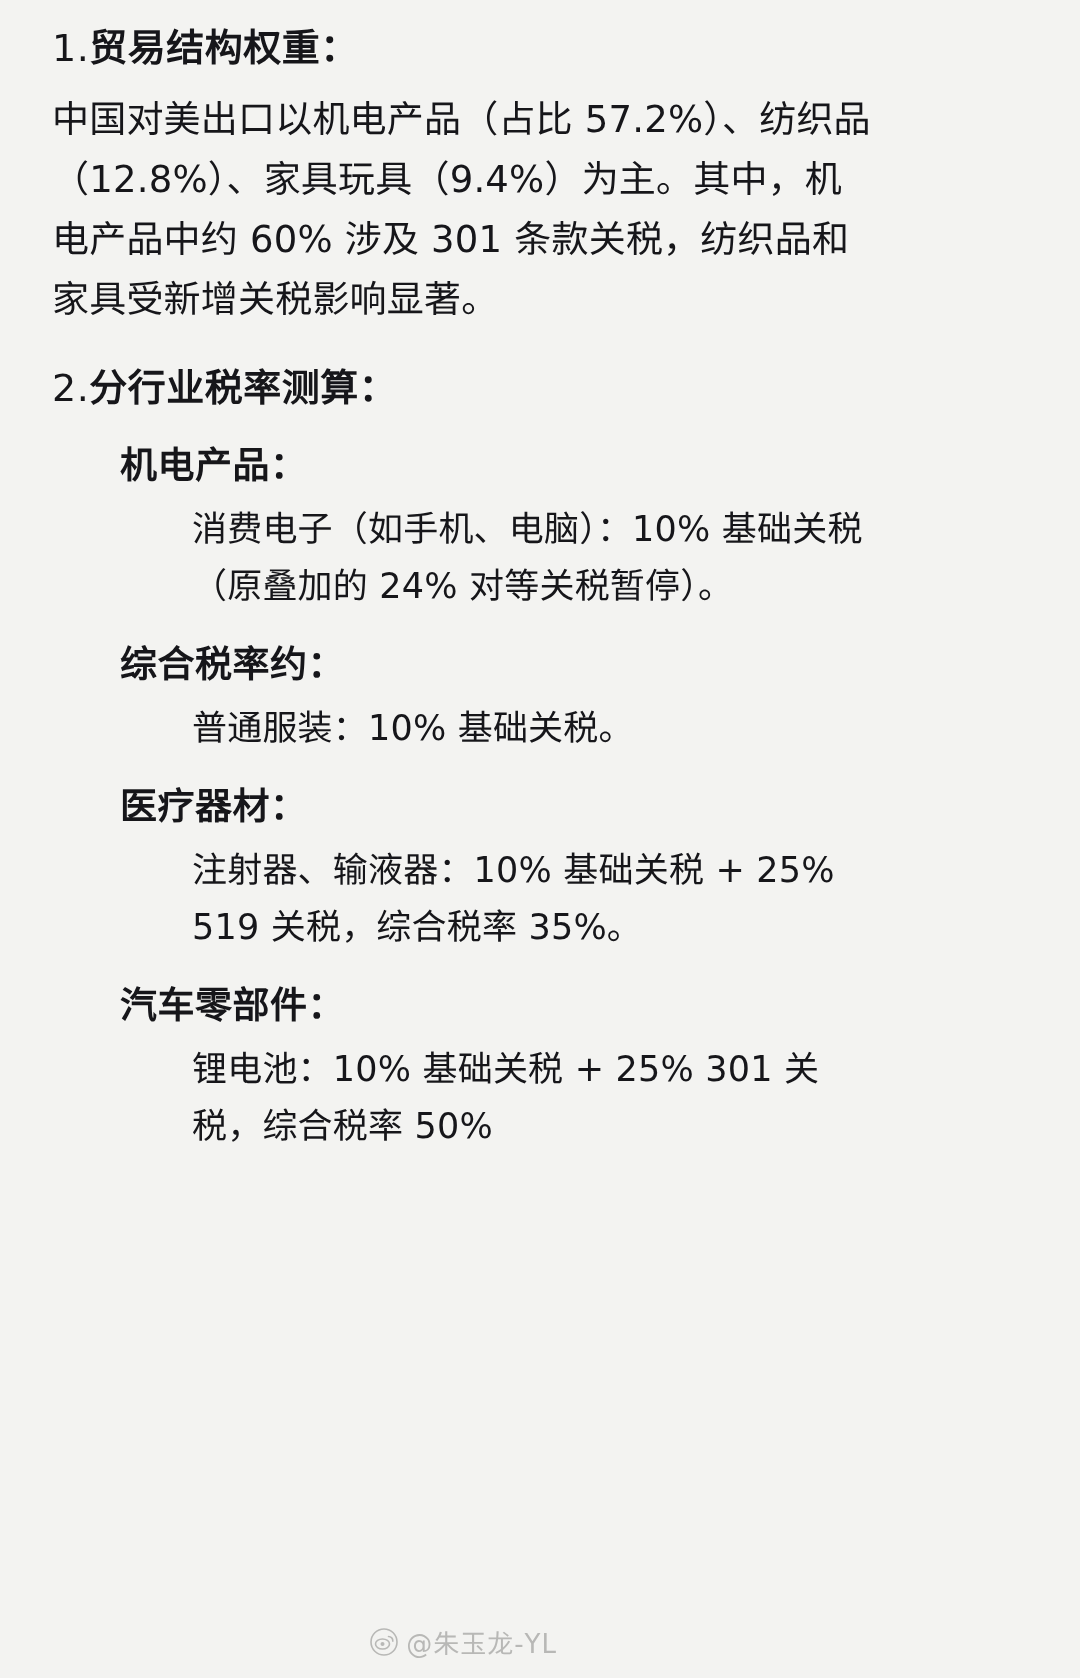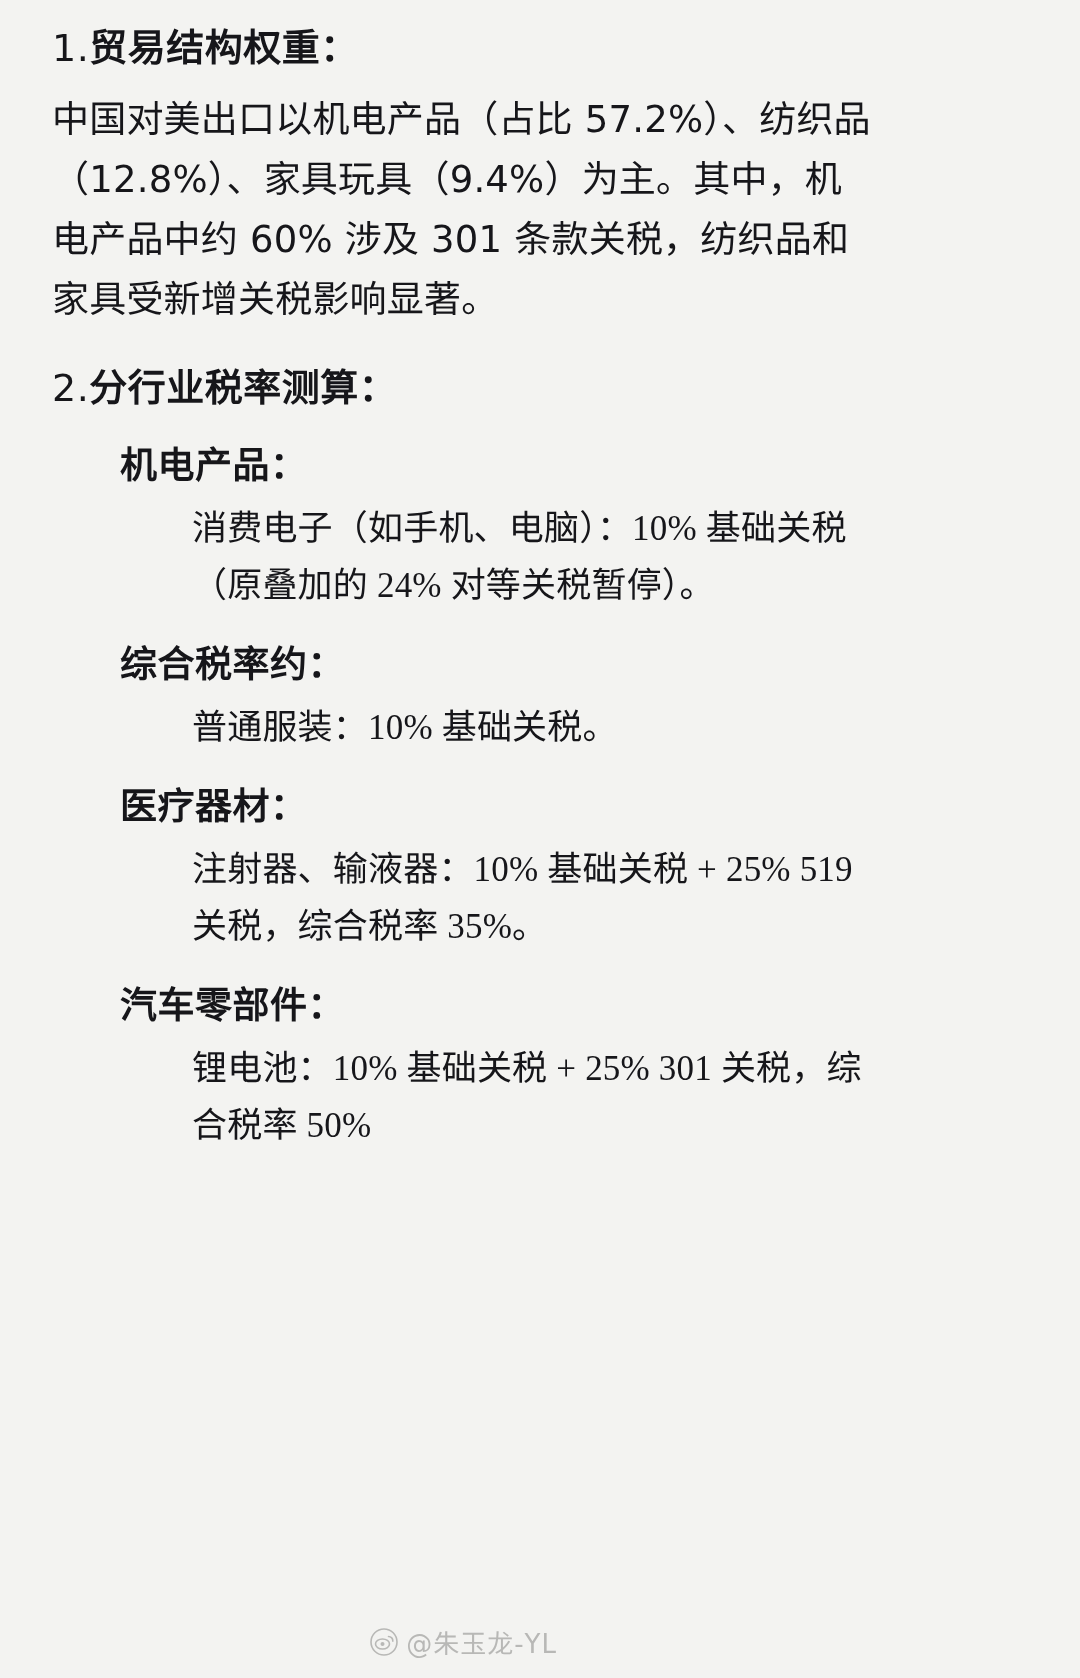--- a/index.html
+++ b/index.html
@@ -55,21 +55,20 @@
   }
 
   .bullet {
     font-size: 35px;
     font-weight: 400;
     line-height: 1.62;
     letter-spacing: 0.2px;
     margin: 0 0 14px 0;
     padding-left: 140px;
     text-indent: -0.0em;
-    font-family: Liberation Serif, serif;
   }
 
   .intro-block {
     margin-bottom: 6px;
   }
 
   .section-2 {
     margin-top: 32px;
   }
 

